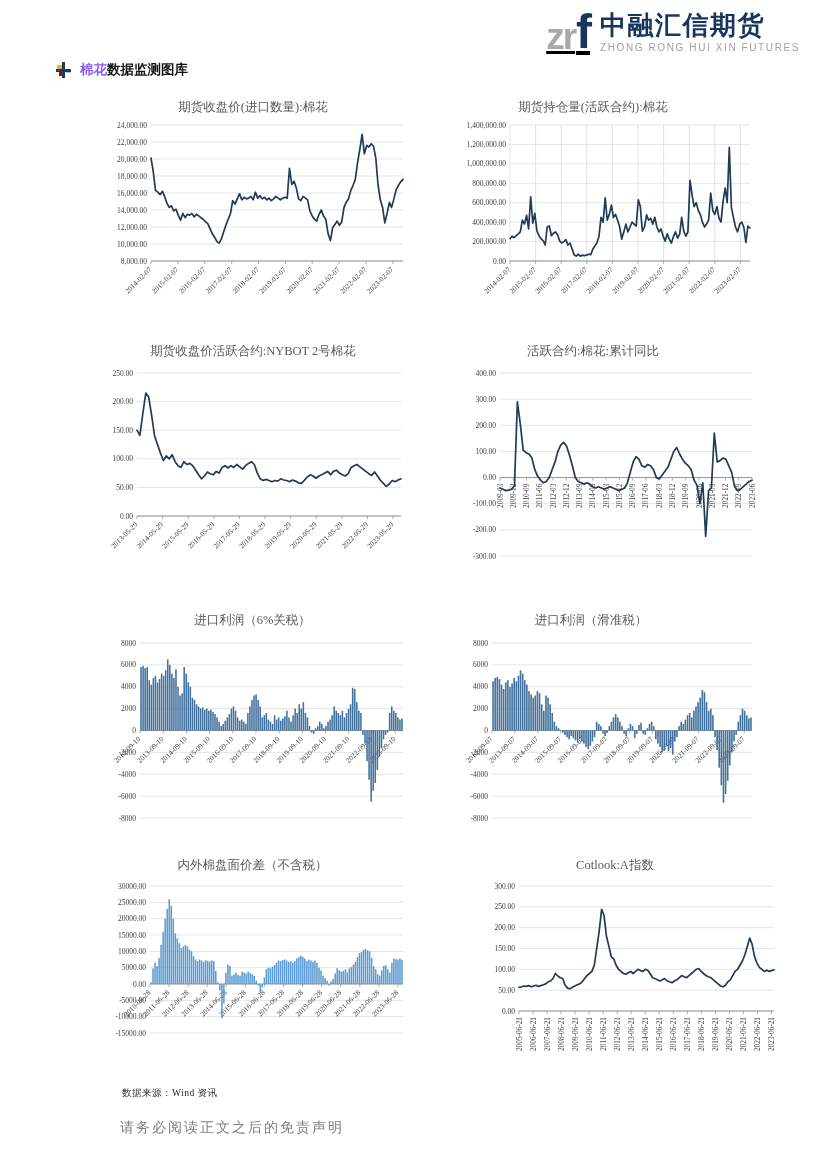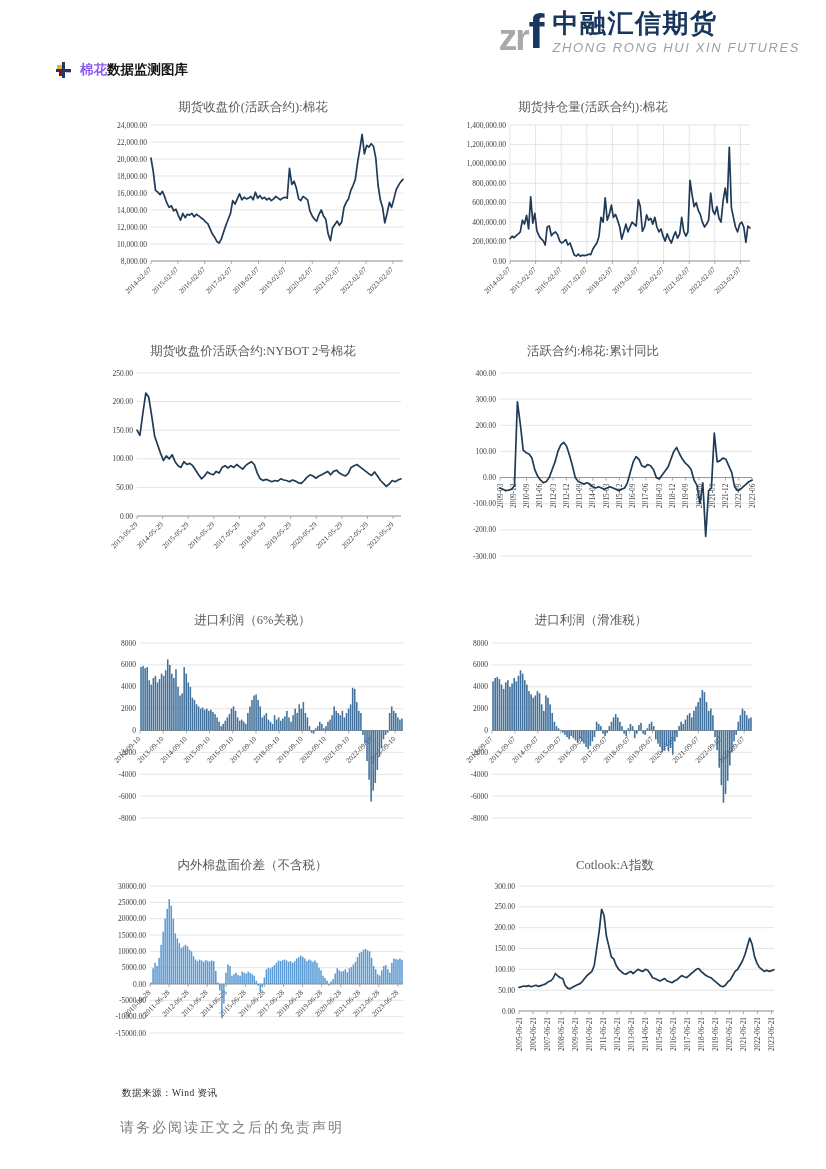--- a/index.html
+++ b/index.html
@@ -1,25 +1,25 @@
 <!DOCTYPE html>
 <html><head>
 <meta charset="utf-8">
 <style>
   html,body{margin:0;padding:0;background:#ffffff;}
   body{width:826px;height:1169px;position:relative;font-family:"Liberation Serif","DejaVu Serif",serif;overflow:hidden;}
 
   
   .logo{position:absolute;top:8px;right:26px;display:flex;align-items:center;gap:10px;}
-  .logo-zrf{font-family:"Liberation Sans",sans-serif;font-weight:bold;letter-spacing:-2px;line-height:1;display:flex;align-items:flex-end;}
+  .logo-zrf{font-family:"Liberation Sans",sans-serif;font-weight:bold;letter-spacing:-2px;line-height:1;display:flex;align-items:center;text-decoration:underline;}
   .logo-zrf .zr{color:#a7a9ac;font-size:37px;margin-top:8px;}
   .logo-zrf .f{color:#17365d;font-size:48px;margin-left:1px;}
   .logo-text{display:flex;flex-direction:column;justify-content:center;font-family:"Liberation Sans",sans-serif;}
   .logo-cn{color:#17365d;font-size:26px;font-weight:bold;letter-spacing:1.5px;line-height:1.15;}
-  .logo-en{color:#9ea0a3;font-size:13px;letter-spacing:1.6px;margin-top:2px;font-style:italic;}
+  .logo-en{color:#9ea0a3;font-size:10px;letter-spacing:1.6px;margin-top:2px;}
 
   
   .section-title{position:absolute;left:56px;top:61px;display:flex;align-items:center;gap:7px;
     font-family:"Liberation Sans",sans-serif;font-weight:bold;font-size:13.5px;}
   .st-hl{color:#8b5cf6;font-family:Liberation Serif, serif;}
   .st-rest{color:#141414;margin-top:20px;}
   .pw{position:relative;width:17px;height:17px;flex:0 0 17px;}
   .pw span{position:absolute;display:block;}
   .pw .py{left:1px;top:3px;width:8px;height:7px;background:#f2b01e;}
   .pw .pr{left:3px;top:9px;width:6px;height:5px;background:#c00000;}
@@ -67,21 +67,21 @@
       <span class="ps"></span>
       <span class="pv"></span>
       <span class="ph"></span>
     </span>
   <span>
     <span class="st-hl">棉花</span><span class="st-rest">数据监测图库</span>
   </span>
 </div>
 
 <div class="chart" id="c0">
-  <div class="chart-title">期货收盘价(活跃合约):棉花</div>
+  <div class="chart-title">期货收盘价(进口数量):棉花</div>
   <svg width="320" height="190" viewBox="0 0 320 190">
       <line x1="58" x2="310" y1="142" y2="142" stroke="#d9d9d9" stroke-width="0.7"></line>
       <text x="54" y="144.6" text-anchor="end" font-size="7.5" fill="#404040">8,000.00</text>
       <line x1="58" x2="310" y1="125" y2="125" stroke="#d9d9d9" stroke-width="0.7"></line>
       <text x="54" y="127.6" text-anchor="end" font-size="7.5" fill="#404040">10,000.00</text>
       <line x1="58" x2="310" y1="108" y2="108" stroke="#d9d9d9" stroke-width="0.7"></line>
       <text x="54" y="110.6" text-anchor="end" font-size="7.5" fill="#404040">12,000.00</text>
       <line x1="58" x2="310" y1="91" y2="91" stroke="#d9d9d9" stroke-width="0.7"></line>
       <text x="54" y="93.6" text-anchor="end" font-size="7.5" fill="#404040">14,000.00</text>
       <line x1="58" x2="310" y1="74" y2="74" stroke="#d9d9d9" stroke-width="0.7"></line>

